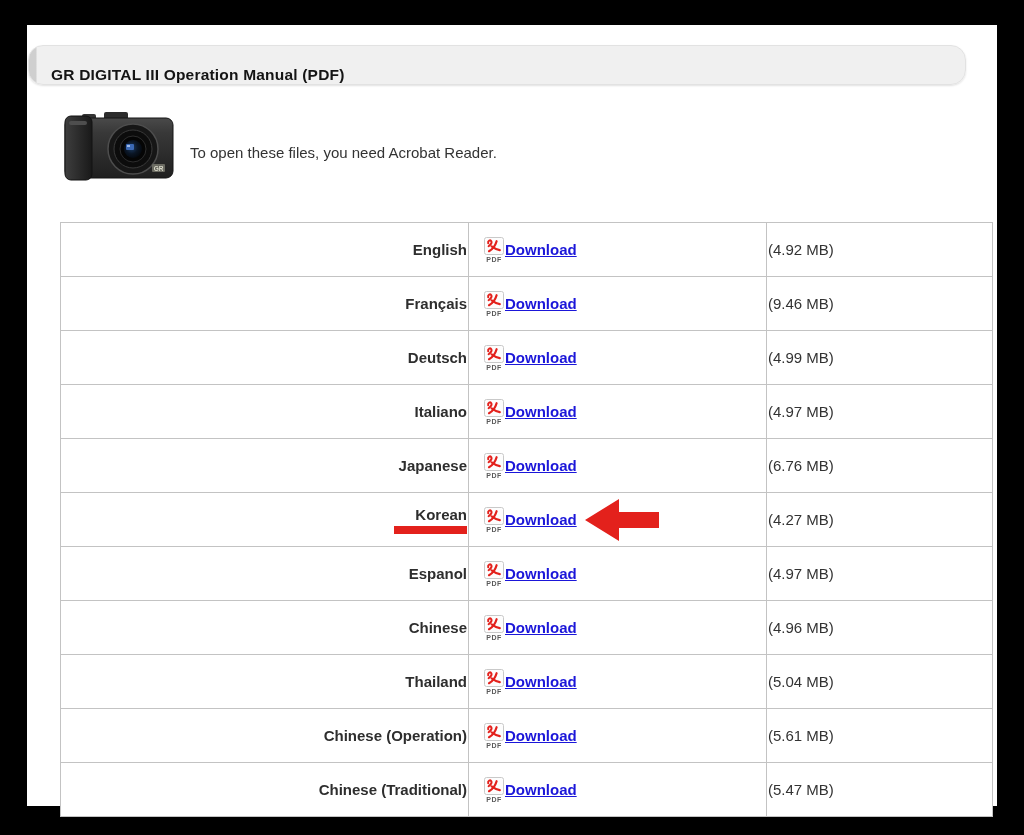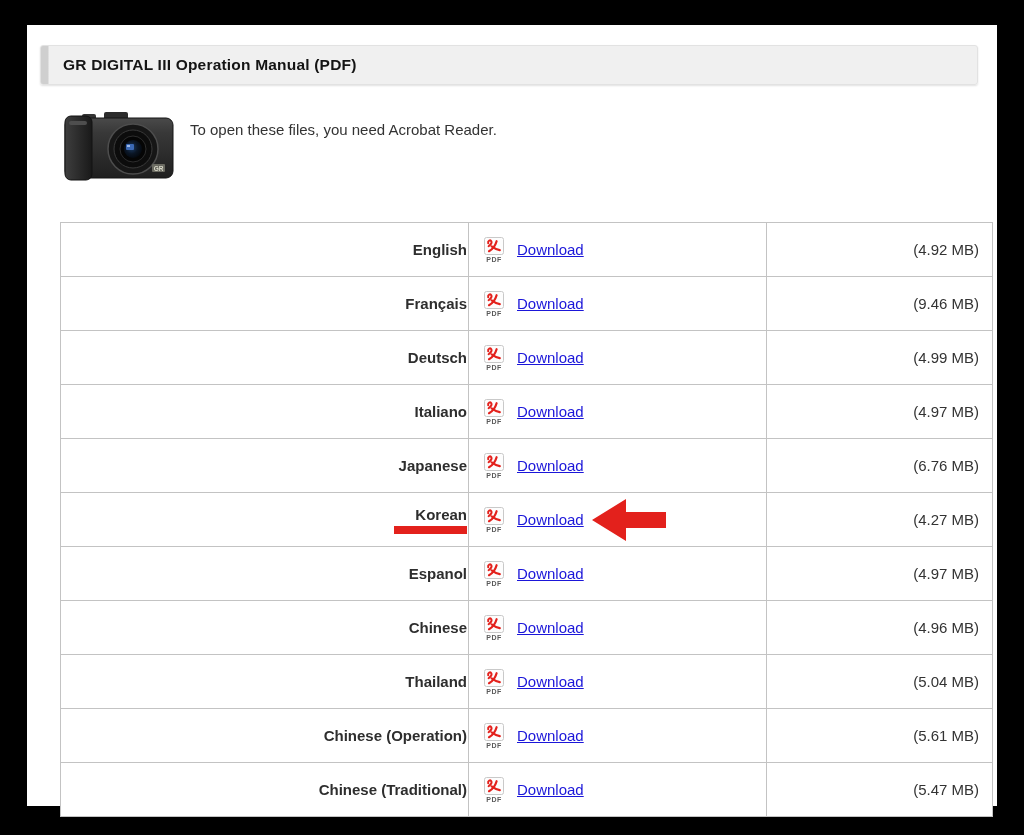--- a/index.html
+++ b/index.html
@@ -16,46 +16,46 @@
   }
   .panel {
     position: absolute;
     left: 27px; top: 25px;
     width: 970px; height: 781px;
     background: #ffffff;
   }
   
   .header-bar {
     position: absolute;
-    left: 13px; top: 20px;
+    left: 1px; top: 20px;
     width: 938px; height: 40px;
-    border-radius: 3px;
+    border-radius: 15px;
     background: linear-gradient(to right, #cfcfcf 0px, #cfcfcf 7px, #f0f0f0 8px, #f0f0f0 100%);
     border: 1px solid #e2e2e2;
     box-sizing: border-box;
     box-shadow: 0 1px 2px rgba(0,0,0,0.12);
     display: flex;
-    align-items: center;
+    align-items: flex-end;
   }
   .header-bar h1 {
     margin: 0 0 0 22px;
     font-size: 15.5px;
     font-weight: bold;
     color: #141414;
     letter-spacing: 0.2px;
   }
   
   .camera {
     position: absolute;
     left: 37px; top: 87px;
     width: 110px; height: 72px;
   }
   .intro-text {
     position: absolute;
-    left: 163px; top: 81px;
+    left: 163px; top: 104px;
     font-size: 15px;
     color: #333;
   }
   
   table.dl-table {
     position: absolute;
     left: 33px; top: 197px;
     width: 898px;
     border-collapse: collapse;
     table-layout: fixed;
@@ -63,21 +63,21 @@
   table.dl-table td {
     border: 1px solid var(--table-border);
     height: 51px;
     font-size: 15px;
     color: #333;
     vertical-align: middle;
     background: #fff;
   }
   td.td-lang  { width: 405px; text-align: right; }
   td.td-dl    { width: 282px; padding-left: 14px; }
-  td.td-size  { width: 211px; text-align: right; padding-right: 13px; color: #3a3a3a; }
+  td.td-size  { width: 211px; padding-right: 13px; color: #3a3a3a; }
 
   .lang-wrap { display: inline-block; text-align: right; }
   .lang-text { font-weight: bold; color: #2e2e2e; }
   .red-underline {
     display: none;
     height: 8px; width: 73px;
     margin: 3px 0 0 auto;
     background: var(--accent-red);
   }
   tr.highlighted .red-underline { display: block; }
@@ -93,22 +93,21 @@
     cursor: pointer;
   }
   .pdf-label {
     font-size: 7px;
     font-weight: bold;
     color: #5a5a5a;
     letter-spacing: 0.5px;
     margin-top: 1px;
   }
   .dl-link {
-    margin-left: 12px;
-    font-weight: normal;
+    font-weight: bold;
     color: var(--link-blue);
     text-decoration: underline;
     cursor: pointer;
   }
   .arrow {
     display: none;
     margin-left: 8px;
     color: var(--accent-red);
     line-height: 0;
   }

